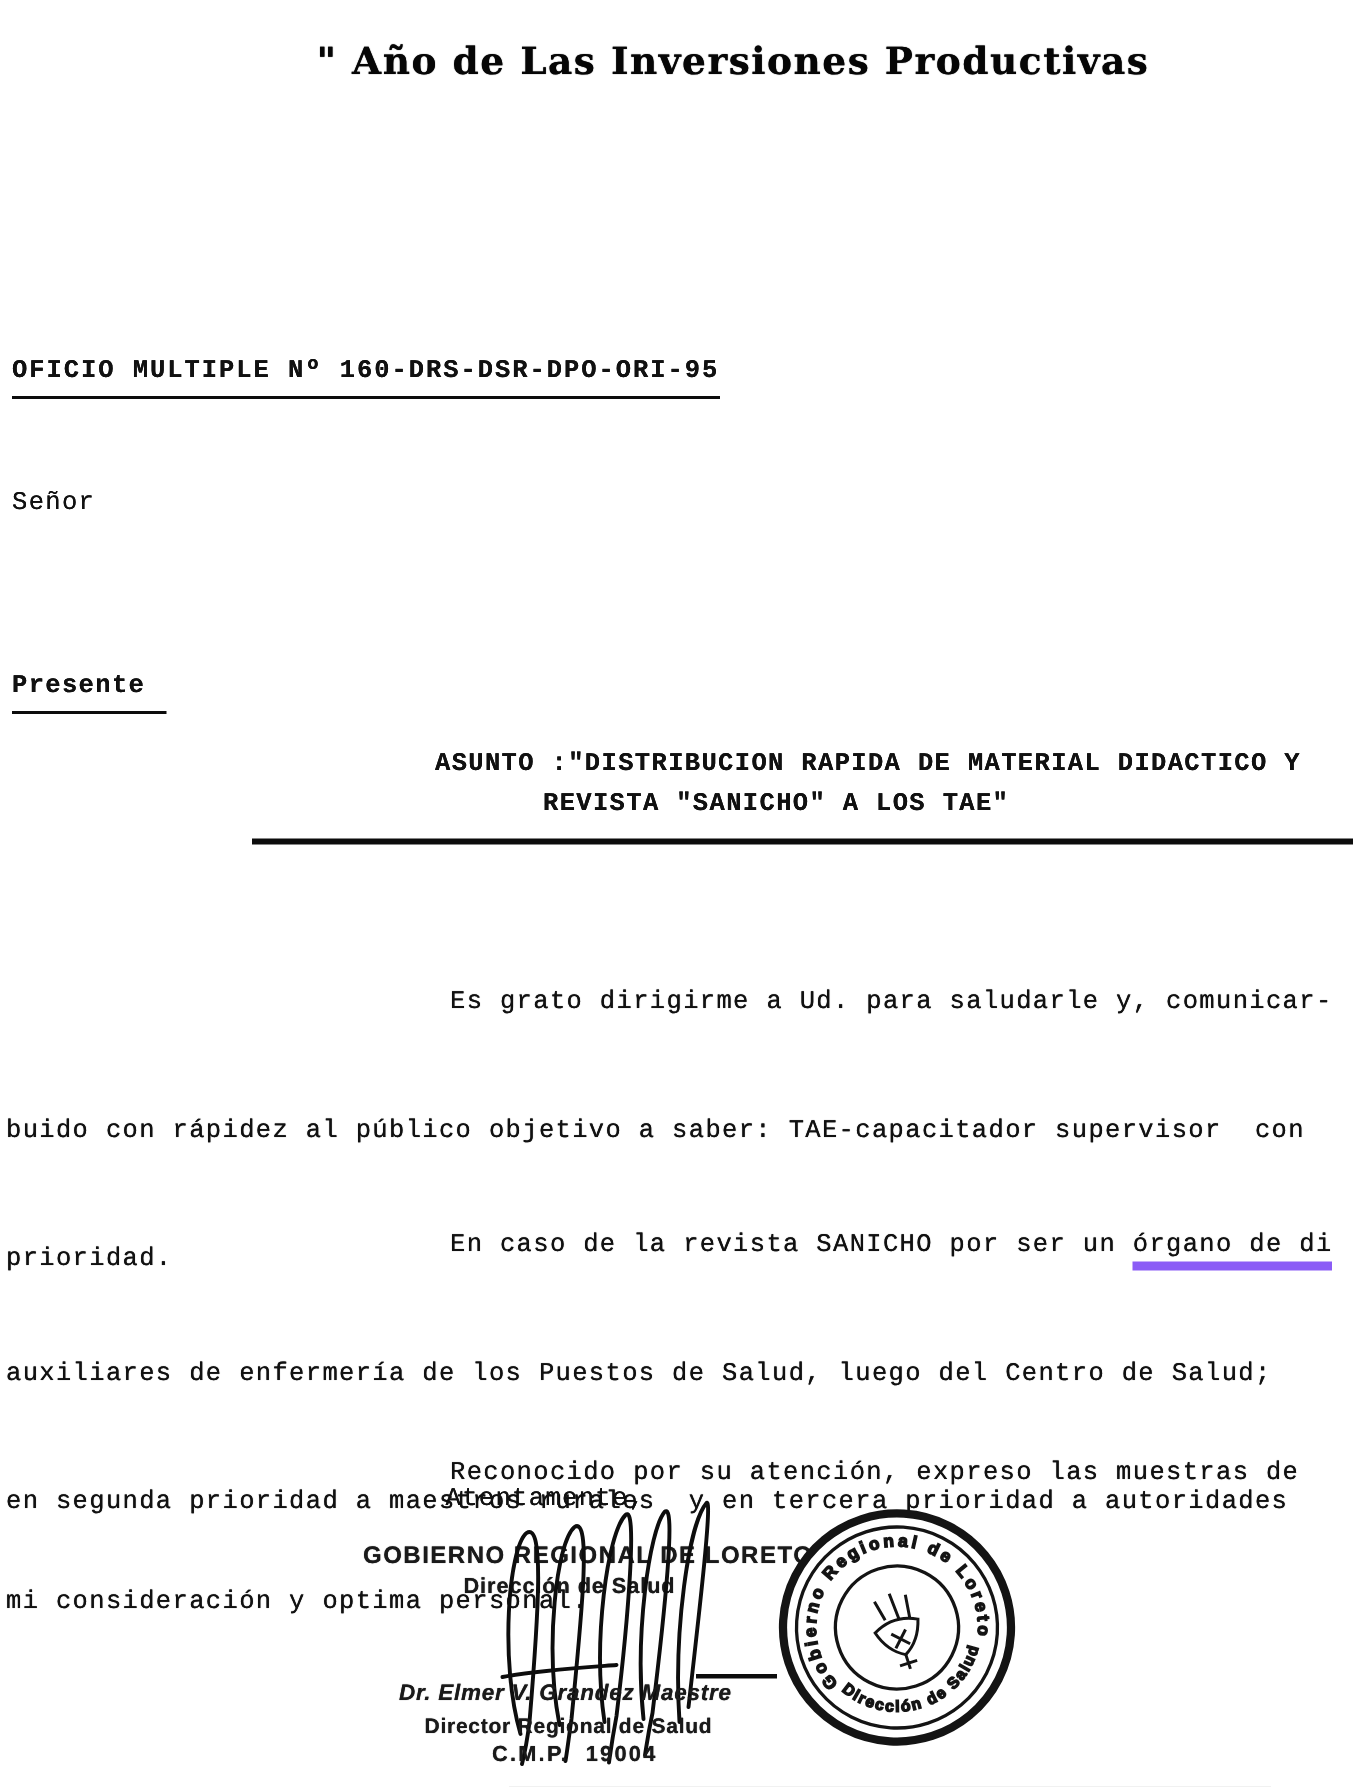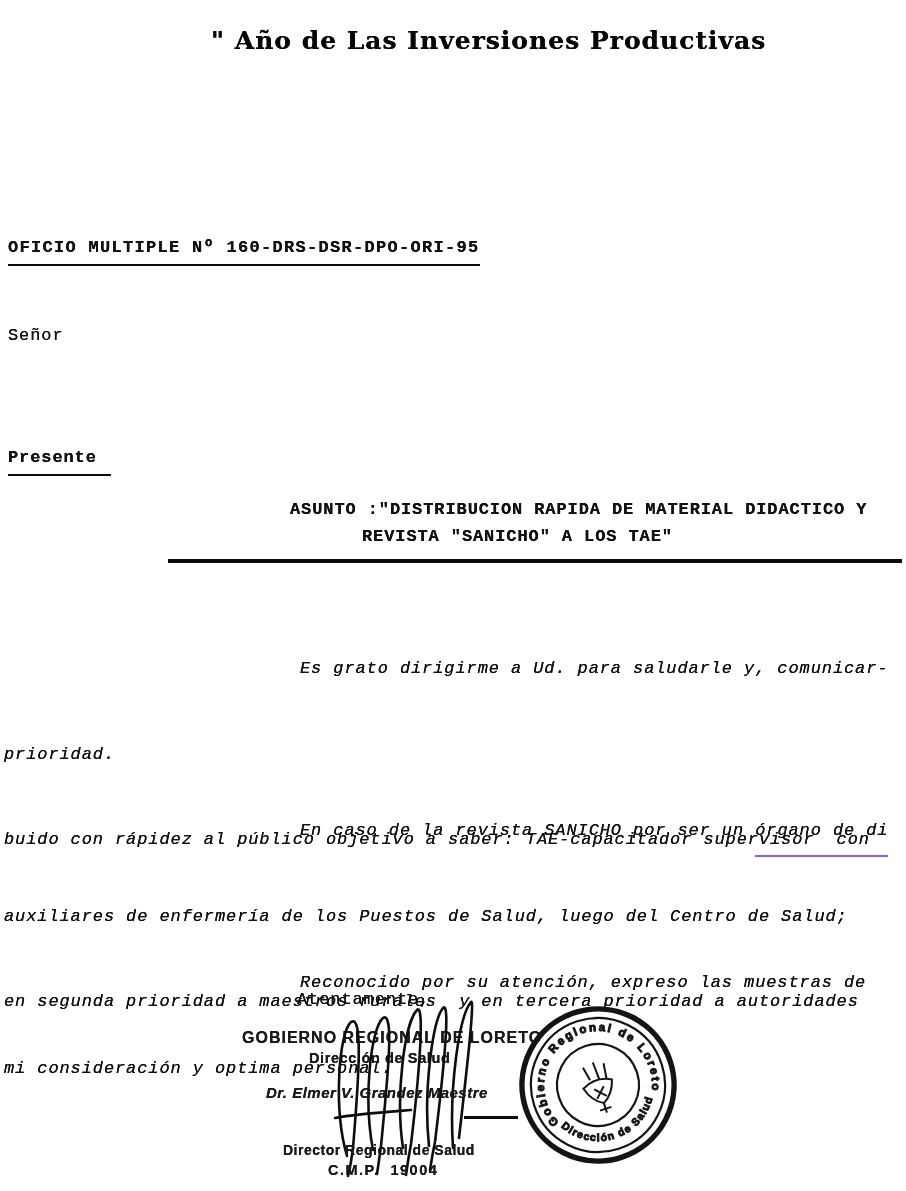--- a/index.html
+++ b/index.html
@@ -30,23 +30,23 @@
   .u2{border-bottom:2.5px solid #0c0c0c;padding-bottom:2px;}
   .para{
     position:absolute;
     left:4px;width:900px;
     font-size:17px;
     letter-spacing:0.9px;
     line-height:28.5px;
     text-shadow:0 0 0.45px #000;
     white-space:pre;
   }
-  .ln{height:28.5px;font-style:italic;}
+  .ln{height:28.5px;}
   .indent{padding-left:296px;}
-  .useg{border-bottom:2px solid #8b5cf6;padding-bottom:15px;}
+  .useg{border-bottom:6px solid #8b5cf6;padding-bottom:1px;}
   .rule{position:absolute;background:#0c0c0c;}
   .stamp{
     font-family:"Liberation Sans", sans-serif;
     font-weight:bold;
     color:#1a1a1a;
     text-shadow:0 0 0.5px #1a1a1a;
   }
   .sig-name{font-style:italic;}
   svg{position:absolute;overflow:visible;}
   .seal-text{
@@ -68,22 +68,22 @@
   <div class="abs tw" style="left:8px;top:322px;text-align:right;">Señor</div>
 
   <div class="abs tw tw-b u2" style="left:8px;top:444px;padding-right:14px;">Presente</div>
 
   <div class="abs tw tw-b" style="left:290px;top:496px;">ASUNTO :"DISTRIBUCION RAPIDA DE MATERIAL DIDACTICO Y</div>
   <div class="abs tw tw-b" style="left:362px;top:523px;">REVISTA "SANICHO" A LOS TAE"</div>
   <div class="rule" style="left:168px;top:559px;width:734px;height:4px;"></div>
 
   <div class="para" style="top:598px;">
     <div class="ln indent"><span>Es grato dirigirme a Ud. para saludarle y, comunicar-</span></div>
+    <div class="ln"><span>buido con rápidez al público objetivo a saber: TAE-capacitador supervisor  con</span></div>
     <div class="ln"><span>prioridad.</span></div>
-    <div class="ln"><span>buido con rápidez al público objetivo a saber: TAE-capacitador supervisor  con</span></div>
   </div>
 
   <div class="para" style="top:760px;">
     <div class="ln indent"><span>En caso de la revista SANICHO por ser un </span><span class="useg">órgano de di</span></div>
     <div class="ln"><span>auxiliares de enfermería de los Puestos de Salud, luego del Centro de Salud;</span></div>
     <div class="ln"><span>en segunda prioridad a maestros rurales  y en tercera prioridad a autoridades</span></div>
   </div>
 
   <div class="para" style="top:912px;">
     <div class="ln indent"><span>Reconocido por su atención, expreso las muestras de</span></div>
@@ -101,21 +101,21 @@
       <path d="M48,152 C38,100 46,30 58,20 C70,12 62,86 56,148 C54,162 53,170 52,176"></path>
       <path d="M78,150 C70,96 80,24 92,12 C100,4 94,80 86,146 C83,162 82,170 81,177"></path>
       <path d="M104,148 C98,92 108,22 118,10 C126,2 118,78 110,144 C107,158 106,166 105,172"></path>
       <path d="M128,150 C124,90 134,18 146,4 C150,0 142,70 134,140"></path>
       <path d="M10,120 C30,116 60,114 86,112"></path>
     </g>
   </svg>
 
   <div class="rule" style="left:464px;top:1116px;width:54px;height:3px;"></div>
 
-  <div class="abs stamp sig-name" style="left:266px;top:1084px;font-size:15px;letter-spacing:0.5px;">Dr. Elmer V. Grandez Maestre</div>
+  <div class="abs stamp sig-name" style="left:266px;top:1120px;font-size:15px;letter-spacing:0.5px;">Dr. Elmer V. Grandez Maestre</div>
   <div class="abs stamp" style="left:283px;top:1142px;font-size:14px;letter-spacing:0.5px;">Director Regional de Salud</div>
   <div class="abs stamp" style="left:328px;top:1162px;font-size:14.5px;letter-spacing:1.5px;">C.M.P.  19004</div>
 
   <svg style="left:505px;top:992px;" width="186" height="186" viewBox="0 0 186 186">
     <g transform="rotate(-18 93 93)" fill="none" stroke="#141414">
       <circle cx="93" cy="93" r="76" stroke-width="5.5"></circle>
       <circle cx="93" cy="93" r="67" stroke-width="2.2"></circle>
       <circle cx="93" cy="93" r="41" stroke-width="2.2"></circle>
 
       <g stroke-width="2">

